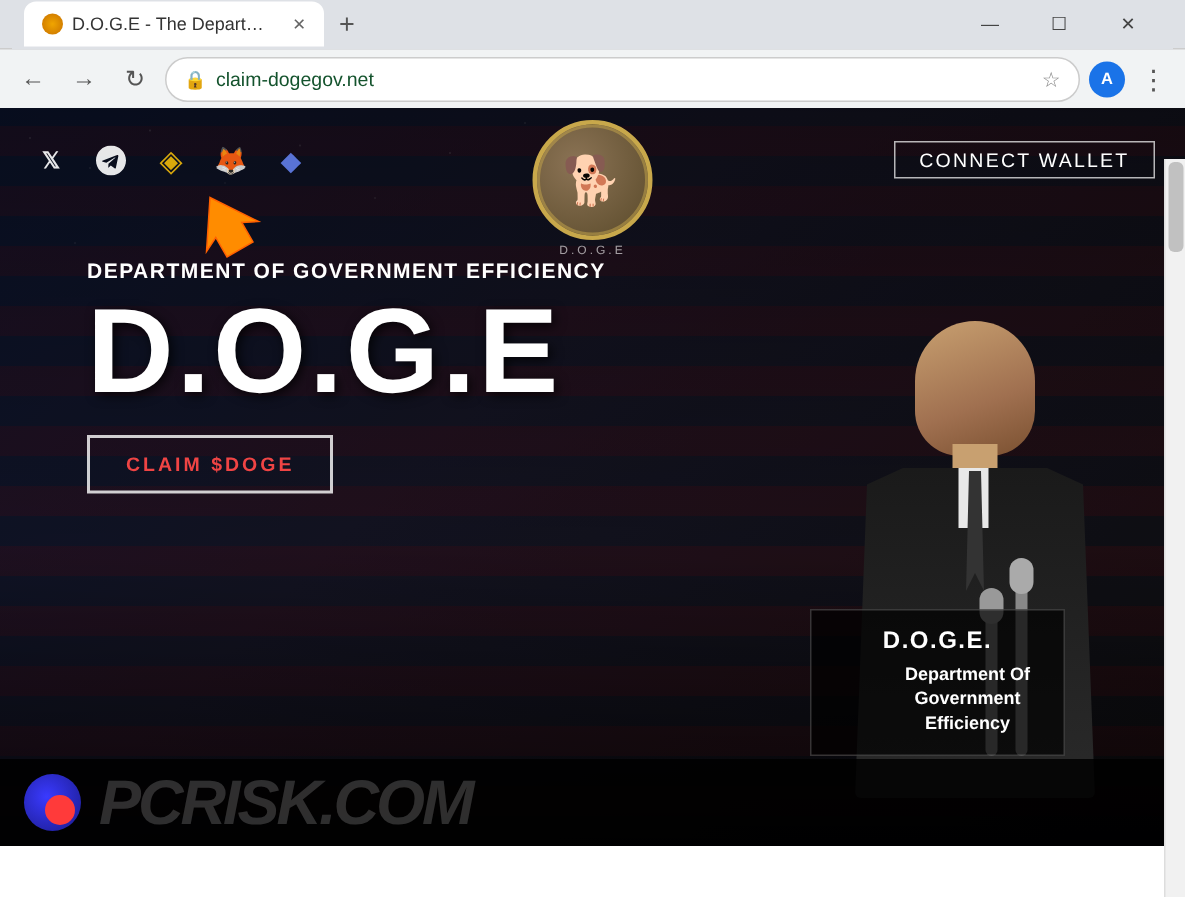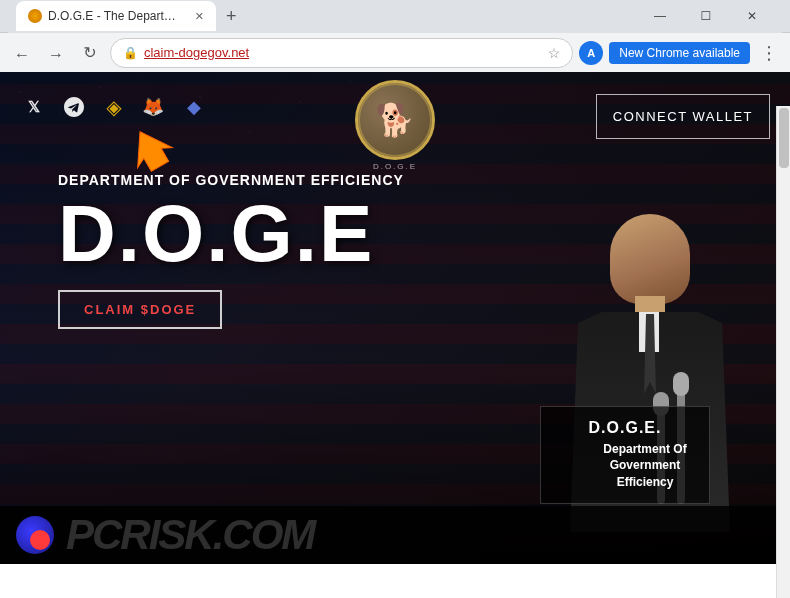--- a/index.html
+++ b/index.html
@@ -87,21 +87,21 @@
       border: 1px solid #ccc;
       border-radius: 20px;
       height: 30px;
       display: flex;
       align-items: center;
       padding: 0 12px;
       font-size: 13px;
       color: #333;
       gap: 6px;
     }
-    .address-text { flex: 1; font-size: 13px; color: #b91c1c; text-decoration: underline; }
+    .address-text { flex: 1; font-size: 13px; color: #14532d; }
     .star-icon { color: #888; font-size: 14px; }
     .profile-icon {
       width: 24px; height: 24px;
       background: #1a73e8;
       border-radius: 50%;
       display: flex; align-items: center; justify-content: center;
       color: #fff; font-size: 11px; font-weight: bold;
     }
     .chrome-update-btn {
       background: #1a73e8;
@@ -231,21 +231,21 @@
       border: 2px solid rgba(200,168,75,0.5);
     }
 
     
     .connect-wallet-btn {
       position: absolute;
       top: 22px; right: 20px;
       background: transparent;
       border: 1px solid rgba(255,255,255,0.7);
       color: #fff;
-      padding: 14px 16px;
+      padding: 4px 16px;
       font-size: 13px;
       letter-spacing: 1.5px;
       cursor: pointer;
       z-index: 10;
       text-transform: uppercase;
       font-weight: 500;
     }
 
     
     .main-content {
@@ -489,21 +489,20 @@
   <button class="nav-btn">→</button>
   <button class="nav-btn">↻</button>
   <div class="address-bar">
     <span style="color:#888;font-size:12px;">🔒</span>
     <span class="address-text">claim-dogegov.net</span>
     <span class="star-icon">☆</span>
   </div>
   <div class="profile-icon">
     <span>A</span>
   </div>
-  <button class="chrome-update-btn">New Chrome available</button>
   <span class="menu-dots">⋮</span>
 </div>
 
 <div class="website">
   <div class="flag-bg"></div>
   <div class="stars-overlay"></div>
   <div class="dark-overlay"></div>
 
   <div class="site-header">
 

